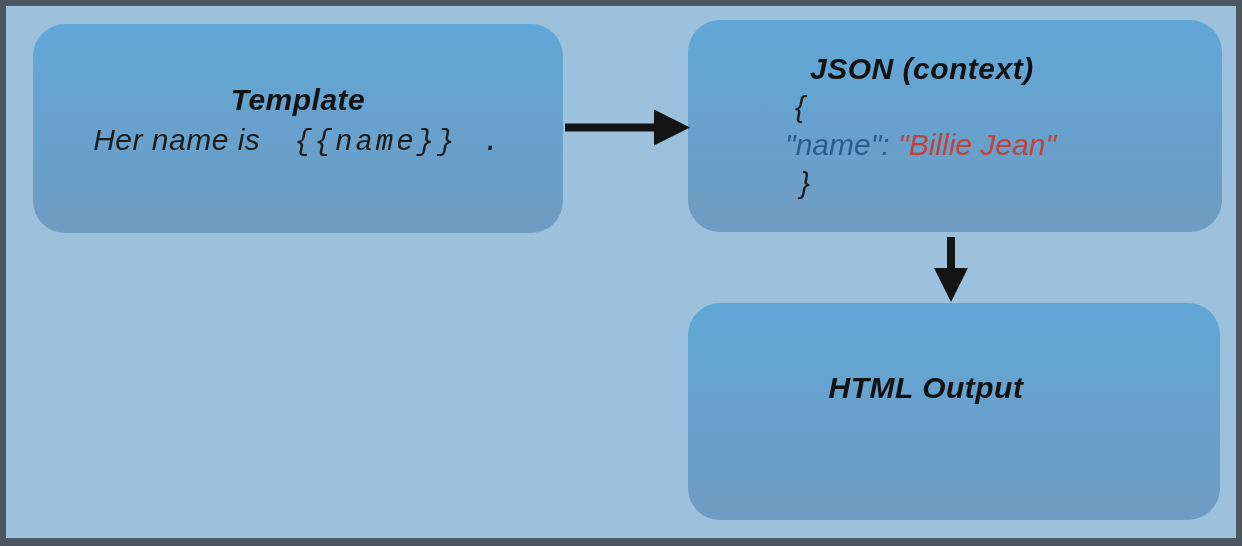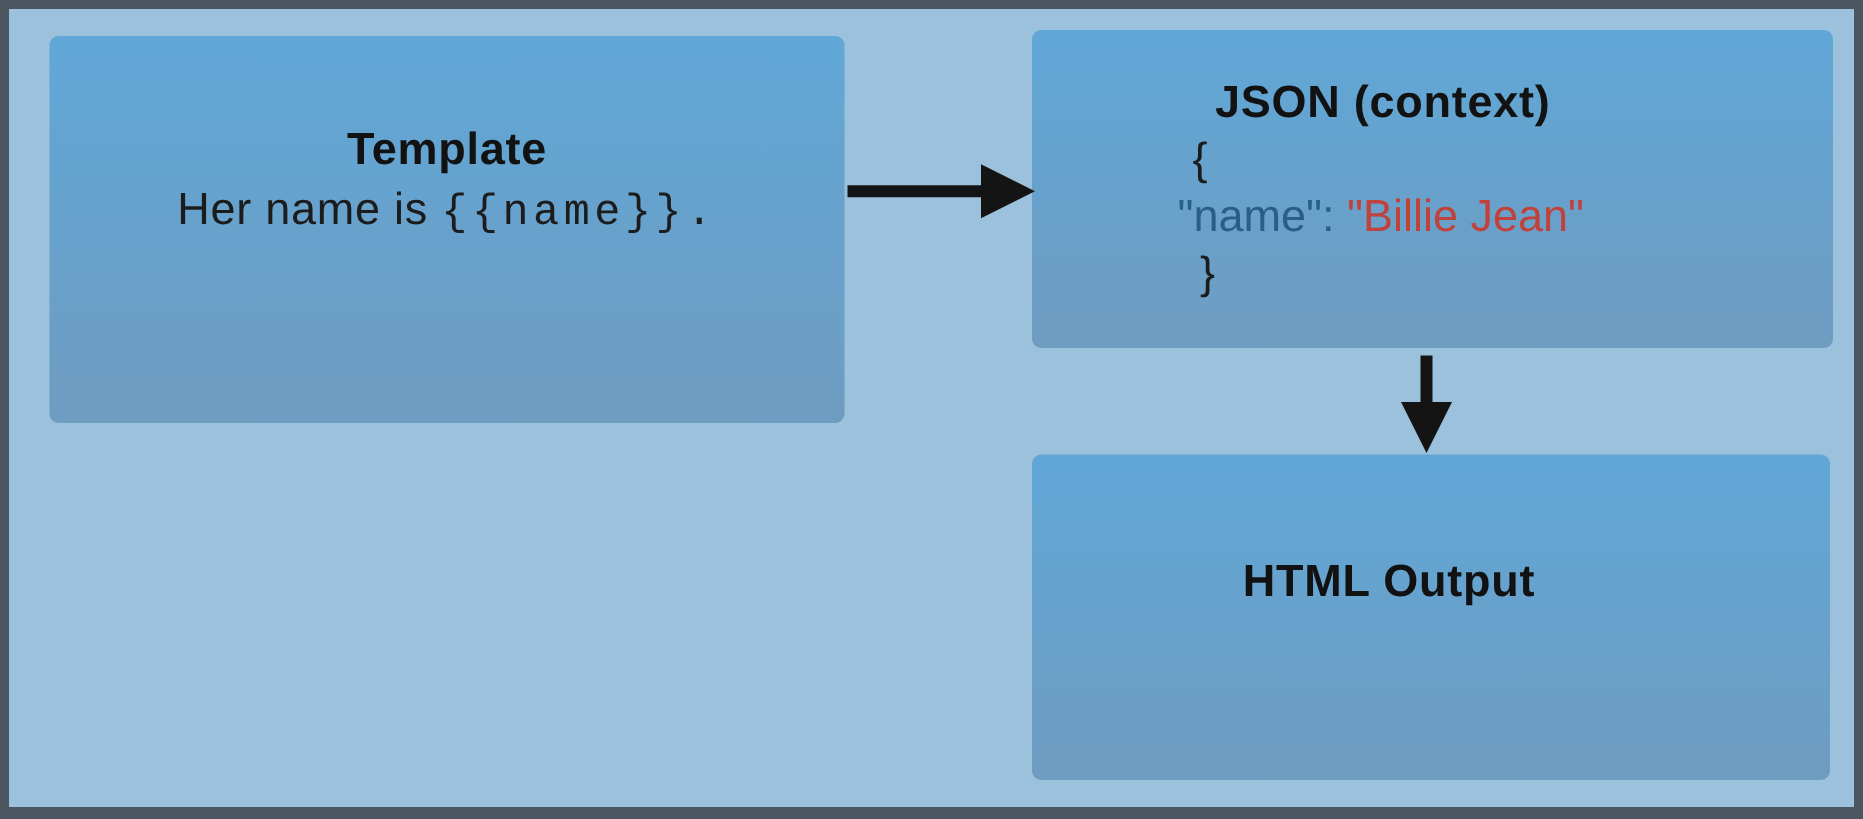--- a/index.html
+++ b/index.html
@@ -10,25 +10,26 @@
     width: 1242px;
     height: 546px;
     box-sizing: border-box;
     border-style: solid;
     border-width: 6px 6px 8px 6px;
     font-family: "Liberation Sans", sans-serif;
   }
 
   .box {
     position: absolute;
-    border-radius: 6px;
+    border-radius: 32px;
     box-sizing: border-box;
+    font-style: italic;
   }
 
-  #template-box { left: 27px; top: 18px; width: 530px; height: 258px; }
+  #template-box { left: 27px; top: 18px; width: 530px; height: 209px; }
   #json-box     { left: 682px; top: 14px; width: 534px; height: 212px; }
   #output-box   { left: 682px; top: 297px; width: 532px; height: 217px; }
 
   .centered-block {
     text-align: center;
     color: #161616;
   }
   #template-box .centered-block { padding-top: 56px; }
   #output-box .centered-block   { padding-top: 65px; padding-right: 56px; }
 
@@ -45,20 +46,21 @@
     font-size: 30px;
     line-height: 40px;
     color: #1c1c1c;
     letter-spacing: 0.5px;
   }
 
   .mono {
     font-family: "Liberation Mono", monospace;
     font-size: 29px;
     letter-spacing: 3px;
+    margin-left: 25px;
   }
 
   
   #json-box .json-title {
     position: absolute;
     left: 122px; top: 30px;
     font-weight: bold;
     font-size: 30px;
     line-height: 38px;
     color: #121212;

